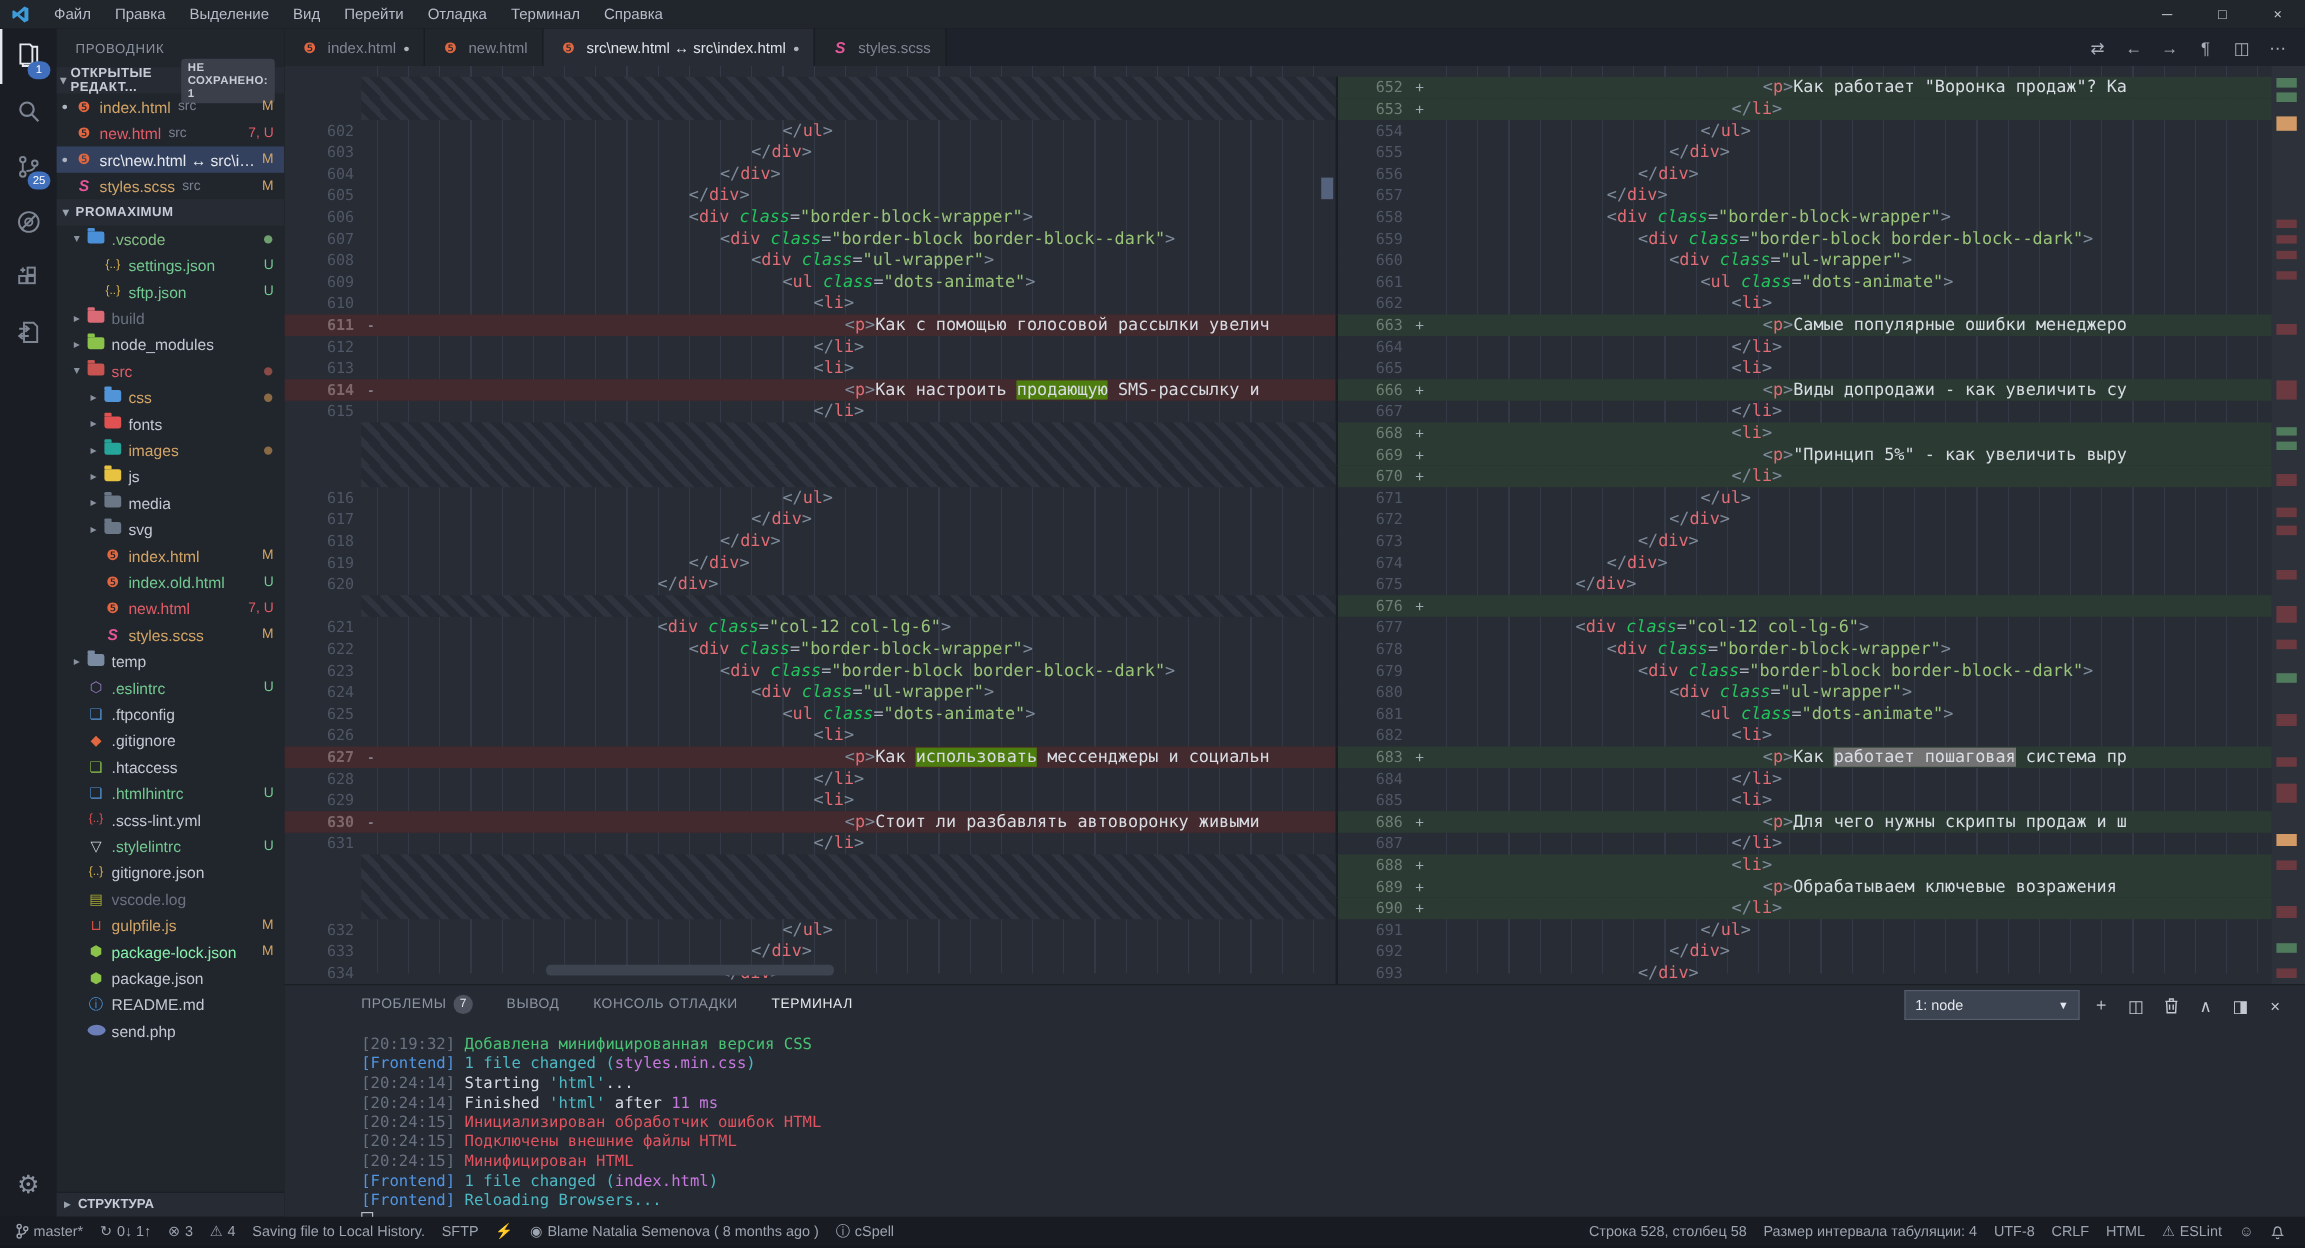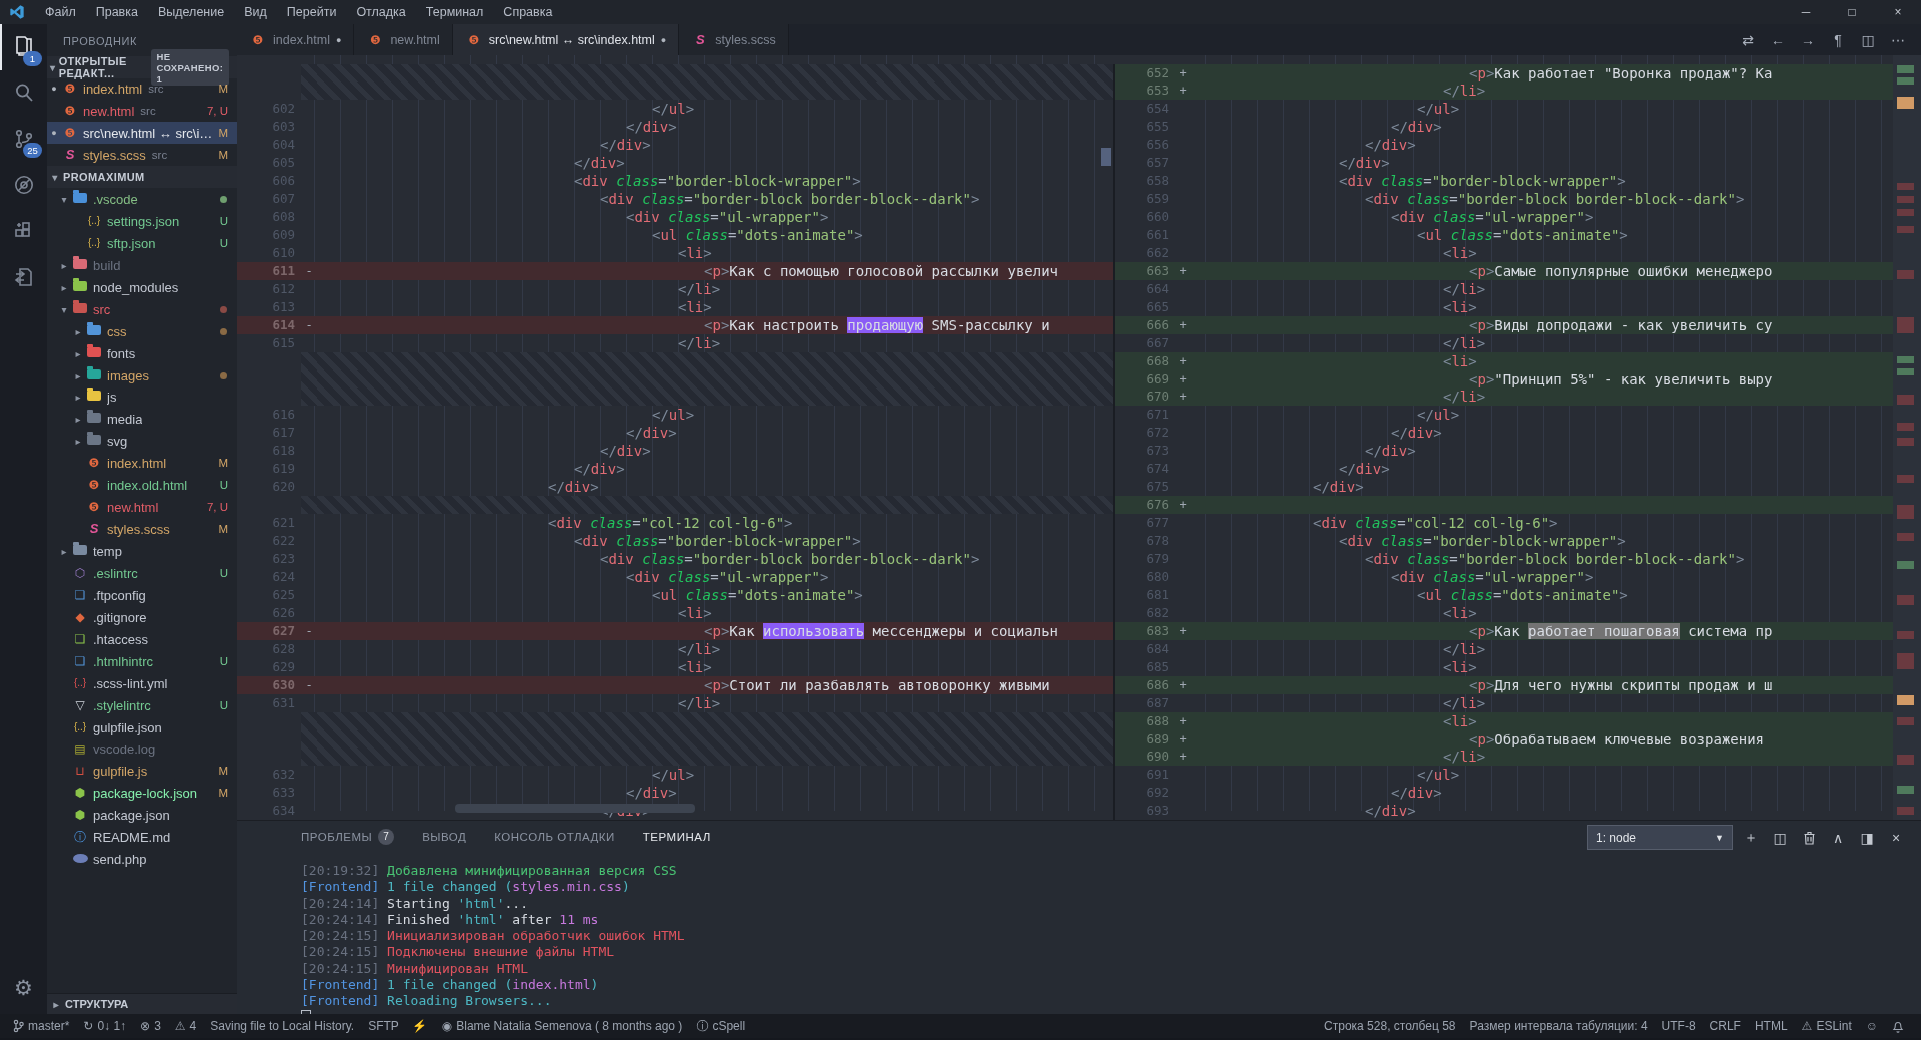--- a/index.html
+++ b/index.html
@@ -70,21 +70,21 @@
   .mk{width:16px;flex:none;text-align:center;font-size:12px;color:#a0a8b2;}
   .code{position:relative;flex:1;overflow:hidden;}
   .codeline{position:absolute;top:0;}
   .lside.del{background:#422a2e;}
   .lside.del .g{color:#7d676a;font-weight:bold;}
   .rside.add{background:#2b3b33;}
   .rside.add .g{color:#6e7f74;}
   .lside.hatch .mk,.lside.hatch .code{background:repeating-linear-gradient(45deg,#2f343e 0 5px,#252932 5px 12px);}
   .tg{color:#e06c75;} .pu{color:#7e8a9a;} .at{color:#22c55e;font-style:italic;} .eq{color:#b0b8c4;}
   .st{color:#98c379;} .tx{color:#d8dce3;}
-  .hlw-del{background:#8b5cf6;} .hlw-add{background:#737373;}
+  .hlw-del{background:#4d7c0f;} .hlw-add{background:#737373;}
   #ruler{position:absolute;right:0;top:0;width:28px;height:765px;background:#2c313a;z-index:2;}
   #ruler .mark{position:absolute;left:4px;width:17px;}
   #lvscroll{position:absolute;left:864px;top:93px;width:10px;height:18px;background:#55627e;z-index:3;}
   #lhscroll{position:absolute;left:218px;top:749px;width:240px;height:9px;background:#3d4450;border-radius:4px;z-index:3;}
   
   #panel{position:absolute;left:237px;top:820px;width:1684px;height:194px;background:#262b33;border-top:1px solid #1b1e24;}
   #paneltabs{height:32px;display:flex;align-items:center;padding-left:64px;gap:28px;font-size:11.5px;
              letter-spacing:.5px;color:#8b93a1;}
   .ptab{display:flex;align-items:center;gap:6px;}
   .ptab.active{color:#e3e6ea;}
@@ -349,21 +349,21 @@
       </div>
       <div class="trow" style="padding-left: 10px;">
         <span class="chev"></span>
         <span class="ficon" style="color: rgb(207, 212, 220); font-size: 12px;">▽</span>
         <span class="lbl" style="color: rgb(115, 201, 145);">.stylelintrc</span>
         <span class="badge" style="color: rgb(115, 201, 145);">U</span>
       </div>
       <div class="trow" style="padding-left: 10px;">
         <span class="chev"></span>
         <span class="ficon" style="color: rgb(217, 180, 74); font-size: 10px;">{..}</span>
-        <span class="lbl" style="color: rgb(195, 200, 210);">gulpfile.json</span>
+        <span class="lbl" style="color: rgb(195, 200, 210);">gitignore.json</span>
       </div>
       <div class="trow" style="padding-left: 10px;">
         <span class="chev"></span>
         <span class="ficon" style="color: rgb(168, 168, 50); font-size: 12px;">▤</span>
         <span class="lbl" style="color: rgb(107, 114, 128);">vscode.log</span>
       </div>
       <div class="trow" style="padding-left: 10px;">
         <span class="chev"></span>
         <span class="ficon" style="color: rgb(211, 79, 65); font-size: 12px;">⊔</span>
         <span class="lbl" style="color: rgb(210, 165, 103);">gulpfile.js</span>

